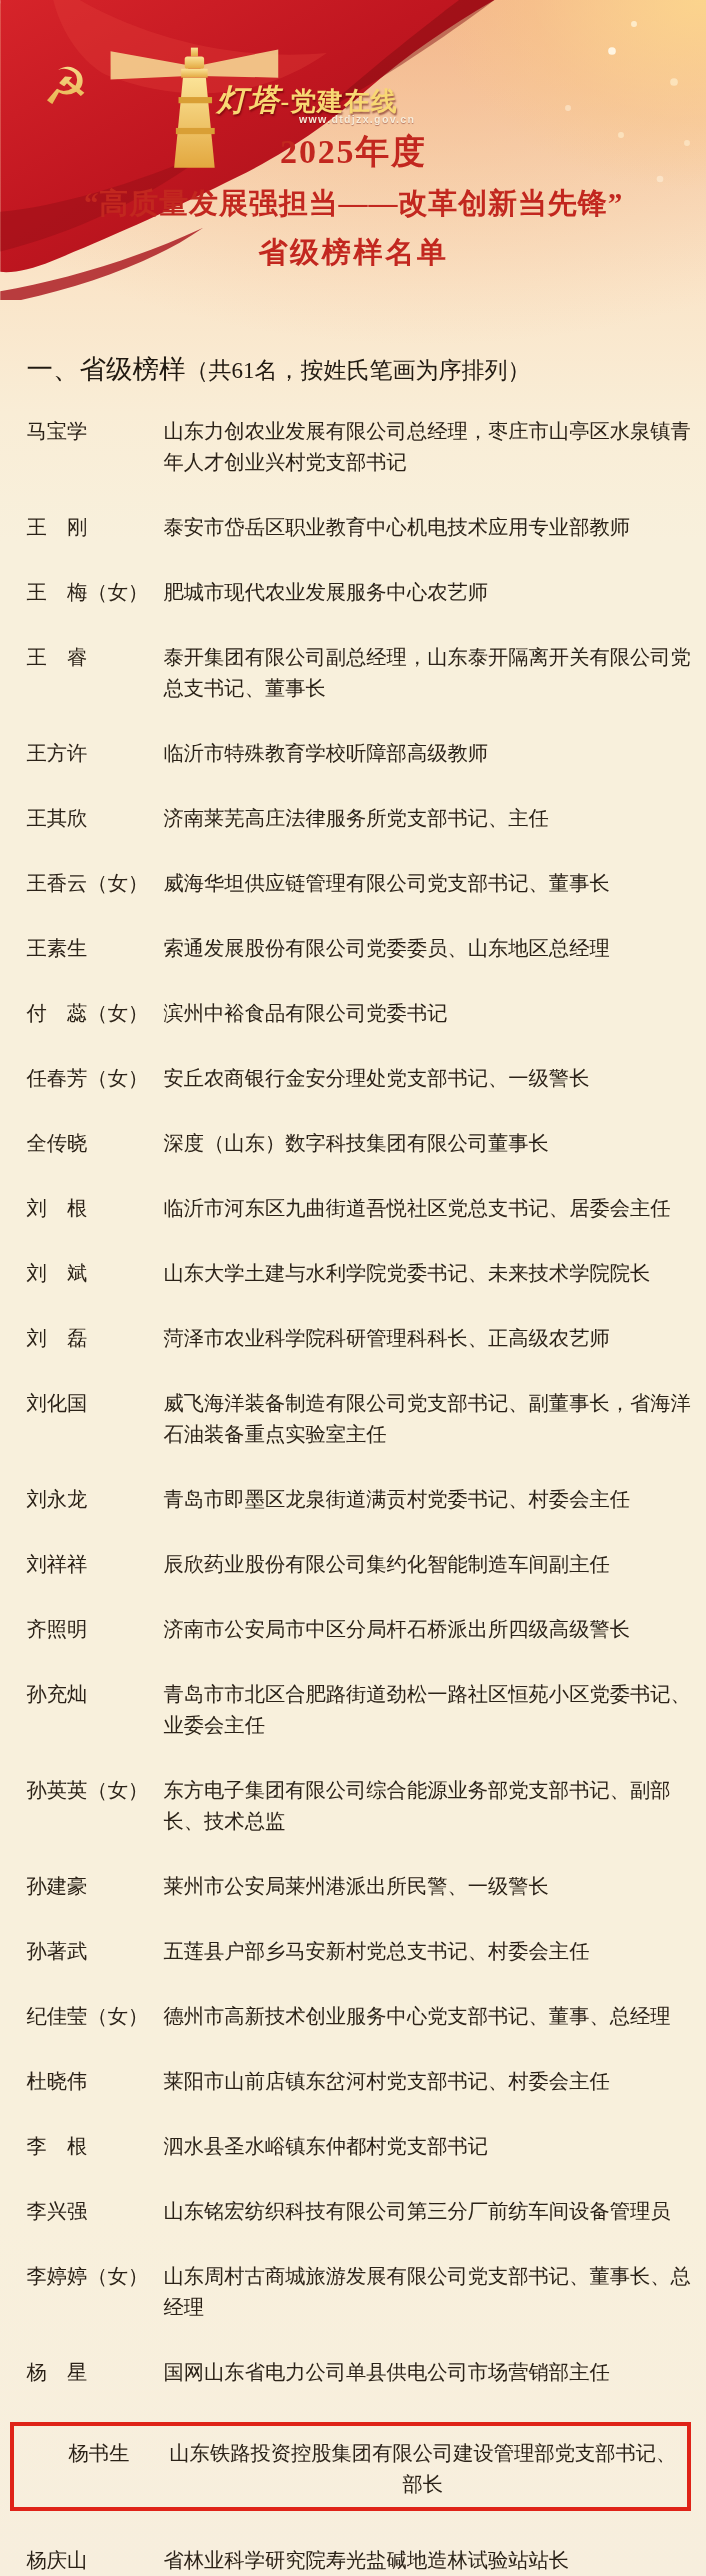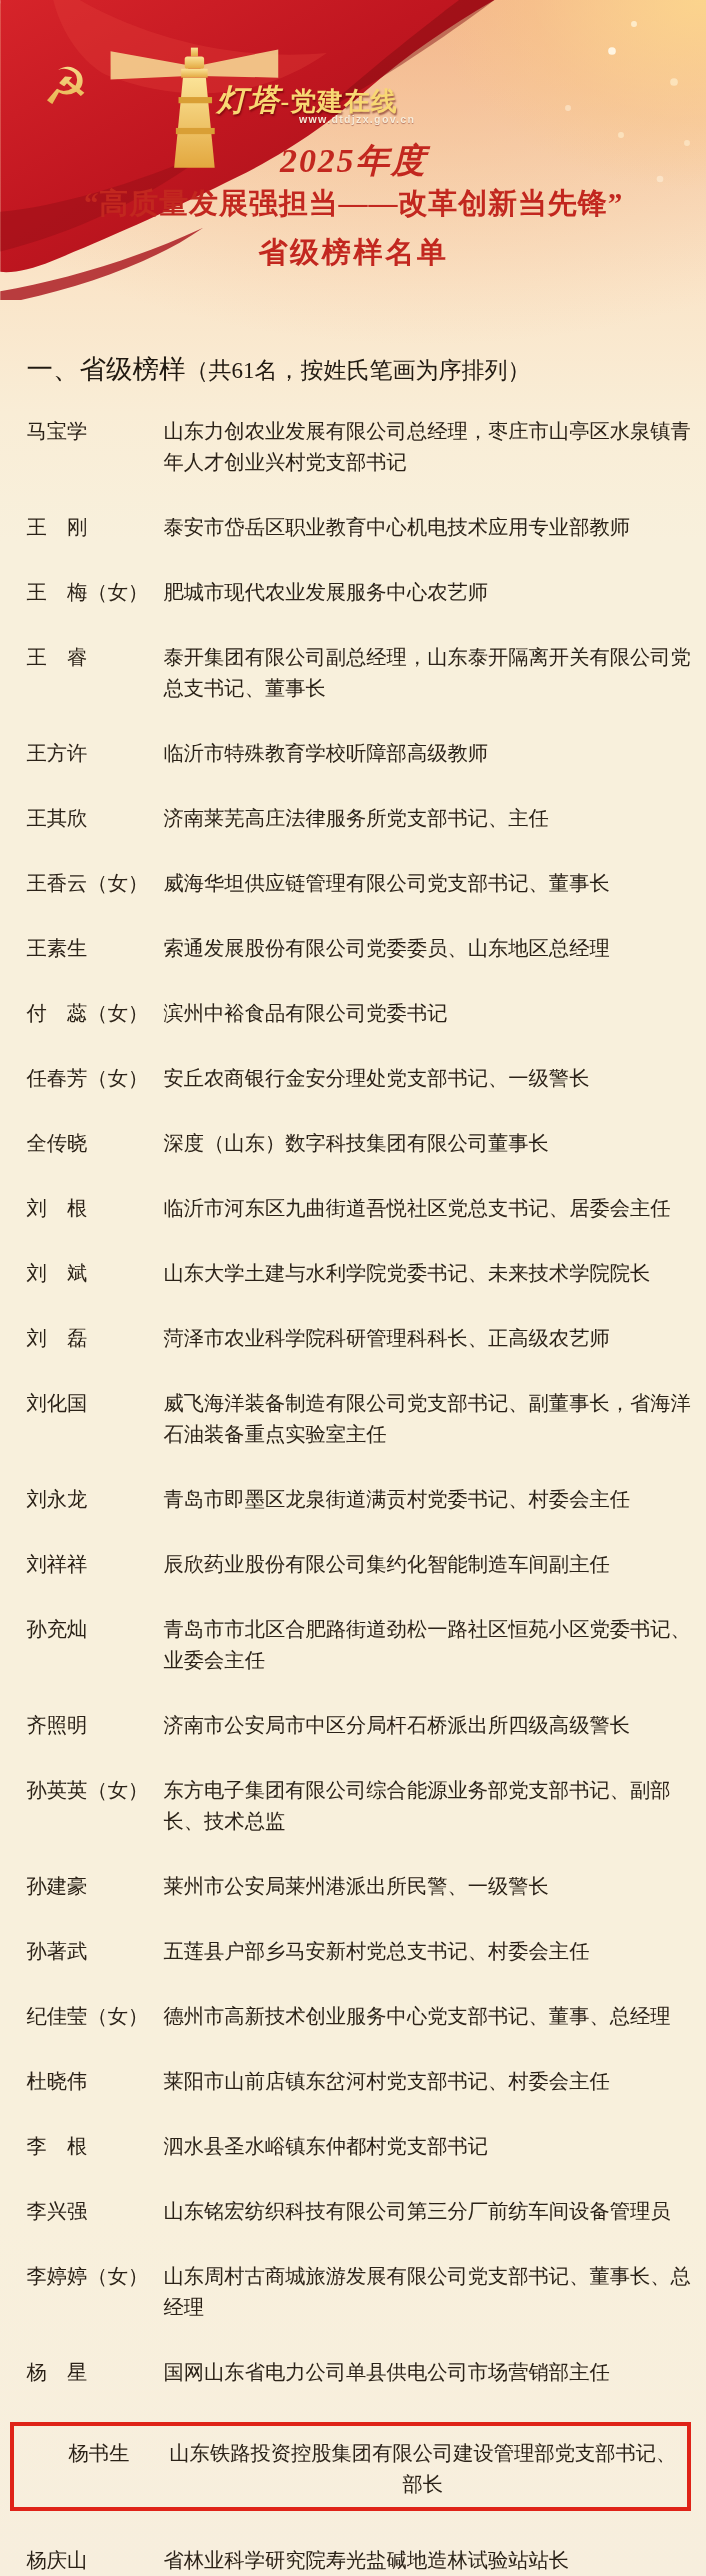--- a/index.html
+++ b/index.html
@@ -34,21 +34,21 @@
   }
   .logo-cn .suffix{font-style:normal;font-size:26px;letter-spacing:0.9px;}
   .logo-url{
     position:absolute;top:113px;left:299px;
     color:#f7ecd9;font-family:"Liberation Sans","DejaVu Sans",sans-serif;
     font-size:10.6px;letter-spacing:1.3px;font-weight:bold;
     text-shadow:0 0.9px 0.9px rgba(90,0,0,.4);
   }
   .title{position:absolute;left:0;width:100%;text-align:center;
     color:#c2271f;font-weight:bold;margin:0;}
-  .title-1{top:138px;font-size:34px;letter-spacing:1.8px;font-style:italic;}
+  .title-1{top:129px;font-size:34px;letter-spacing:1.8px;}
   .title-2{top:184px;font-size:29px;letter-spacing:0.9px;}
   .title-3{top:233px;font-size:29px;letter-spacing:2.7px;}
   .content{position:absolute;top:343px;left:26.5px;right:16px;}
   .section-heading{margin:4px 0 23px 0;color:#201911;font-size:26.5px;font-weight:normal;line-height:45px;}
   .section-heading .note{font-size:23px;}
   .entry{display:flex;margin-bottom:34px;color:#2b2218;font-size:20.3px;line-height:31px;margin-top:18px;}
   .entry-name{flex:0 0 137px;white-space:nowrap;}
   .entry-desc{flex:1 1 auto;max-width:530px;}
   .entry.highlighted{
     border:4.4px solid #df2318;
@@ -191,27 +191,27 @@
     <div class="entry-name">刘永龙</div>
     <div class="entry-desc">青岛市即墨区龙泉街道满贡村党委书记、村委会主任</div>
   </div>
 
   <div class="entry">
     <div class="entry-name">刘祥祥</div>
     <div class="entry-desc">辰欣药业股份有限公司集约化智能制造车间副主任</div>
   </div>
 
   <div class="entry">
+    <div class="entry-name">齐照明</div>
+    <div class="entry-desc">济南市公安局市中区分局杆石桥派出所四级高级警长</div>
+  </div>
+
+  <div class="entry">
     <div class="entry-name">孙充灿</div>
     <div class="entry-desc">青岛市市北区合肥路街道劲松一路社区恒苑小区党委书记、业委会主任</div>
-  </div>
-
-  <div class="entry">
-    <div class="entry-name">齐照明</div>
-    <div class="entry-desc">济南市公安局市中区分局杆石桥派出所四级高级警长</div>
   </div>
 
   <div class="entry">
     <div class="entry-name">孙英英（女）</div>
     <div class="entry-desc">东方电子集团有限公司综合能源业务部党支部书记、副部长、技术总监</div>
   </div>
 
   <div class="entry">
     <div class="entry-name">孙建豪</div>
     <div class="entry-desc">莱州市公安局莱州港派出所民警、一级警长</div>

